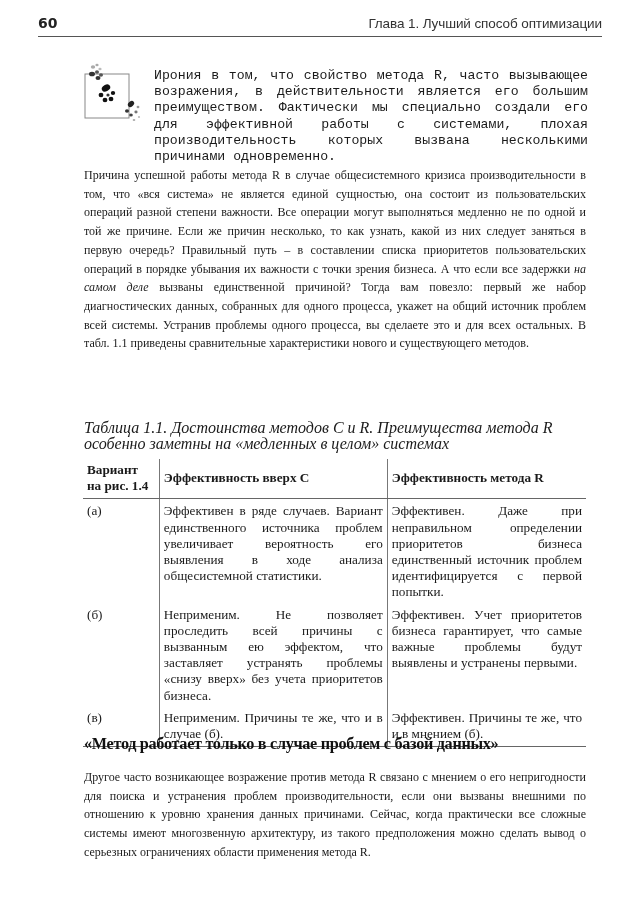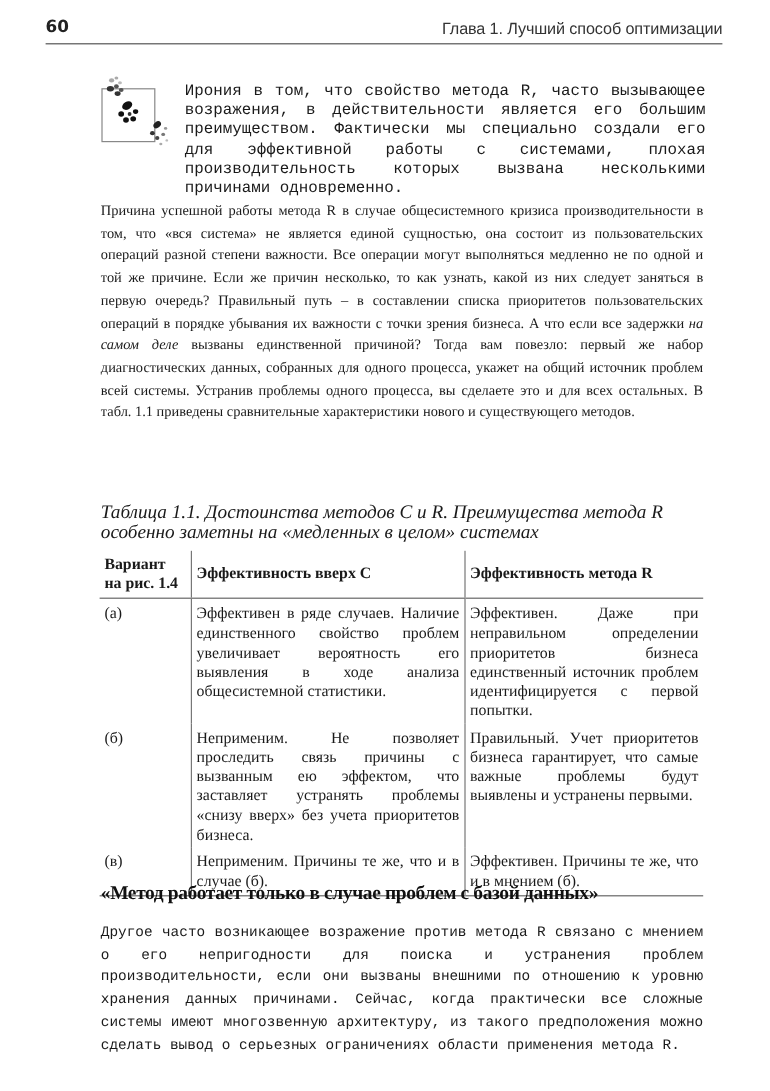--- a/index.html
+++ b/index.html
@@ -9,21 +9,21 @@
   .running-head { position: absolute; left: 38px; top: 14px; width: 564px; height: 22px; border-bottom: 1.5px solid #555; }
   .page-number { position: absolute; left: 0; top: 1px; font-family: "DejaVu Sans", sans-serif; font-weight: bold; font-size: 14px; color: #222; }
   .chapter-title { position: absolute; right: 0; top: 2px; font-family: "Liberation Sans", sans-serif; font-size: 13.5px; color: #333; letter-spacing: -0.1px; }
 
   .note { position: absolute; left: 84px; top: 58px; width: 505px; }
   .note-icon { position: absolute; left: 0; top: 4px; width: 60px; height: 66px; }
   .note-text { position: absolute; left: 70px; top: 10px; width: 434px; font-family: Liberation Mono, monospace; font-size: 13.2px; line-height: 16.2px; text-align: justify; }
 
   .para { position: absolute; left: 84px; width: 502px; font-family: "Liberation Serif", serif; font-size: 12px; line-height: 18.7px; text-align: justify; }
   .para1 { top: 166px; }
-  .para2 { top: 768px; font-family: Liberation Mono, monospace; }
+  .para2 { top: 768px; }
   .para em { font-style: italic; }
 
   .table-caption { position: absolute; left: 84px; top: 420px; width: 502px; font-family: "Liberation Serif", serif; font-style: italic; font-size: 16px; line-height: 16px; }
 
   table.cmp { position: absolute; left: 83px; top: 459px; width: 503px; border-collapse: collapse; font-family: "Liberation Serif", serif; font-size: 13.2px; line-height: 16.2px; }
   table.cmp th { font-weight: bold; text-align: left; vertical-align: middle; padding: 3px 4px 4px 4px; border-bottom: 1.8px solid #666; }
   table.cmp td { vertical-align: top; padding: 4px 4px 2px 4px; text-align: justify; }
   table.cmp tr.last td { padding-bottom: 4px; border-bottom: 1.8px solid #666; }
   table.cmp th + th, table.cmp td + td { border-left: 1.8px solid #777; }
   .col1 { width: 68px; }
@@ -82,27 +82,27 @@
     <thead>
       <tr>
         <th class="col1">Вариант на рис. 1.4</th>
         <th class="col2">Эффективность вверх C</th>
         <th class="col3">Эффективность метода R</th>
       </tr>
     </thead>
     <tbody>
       <tr>
         <td>(а)</td>
-        <td>Эффективен в ряде случаев. Наличие единственного свойство проблем увеличивает вероятность его выявления в ходе анализа общесистемной статистики.</td>
+        <td>Эффективен в ряде случаев. Вариант единственного источника проблем увеличивает вероятность его выявления в ходе анализа общесистемной статистики.</td>
         <td>Эффективен. Даже при неправильном определении приоритетов бизнеса единственный источник проблем идентифицируется с первой попытки.</td>
       </tr>
       <tr>
         <td>(б)</td>
-        <td>Неприменим. Не позволяет проследить связь причины с вызванным ею эффектом, что заставляет устранять проблемы «снизу вверх» без учета приоритетов бизнеса.</td>
-        <td>Правильный. Учет приоритетов бизнеса гарантирует, что самые важные проблемы будут выявлены и устранены первыми.</td>
+        <td>Неприменим. Не позволяет проследить всей причины с вызванным ею эффектом, что заставляет устранять проблемы «снизу вверх» без учета приоритетов бизнеса.</td>
+        <td>Эффективен. Учет приоритетов бизнеса гарантирует, что самые важные проблемы будут выявлены и устранены первыми.</td>
       </tr>
       <tr class="last">
         <td>(в)</td>
         <td>Неприменим. Причины те же, что и в случае (б).</td>
         <td>Эффективен. Причины те же, что и в мнением (б).</td>
       </tr>
     </tbody>
   </table>
 
   <h2 class="section-heading" style="margin:0;">«Метод работает только в случае проблем с базой данных»</h2>

